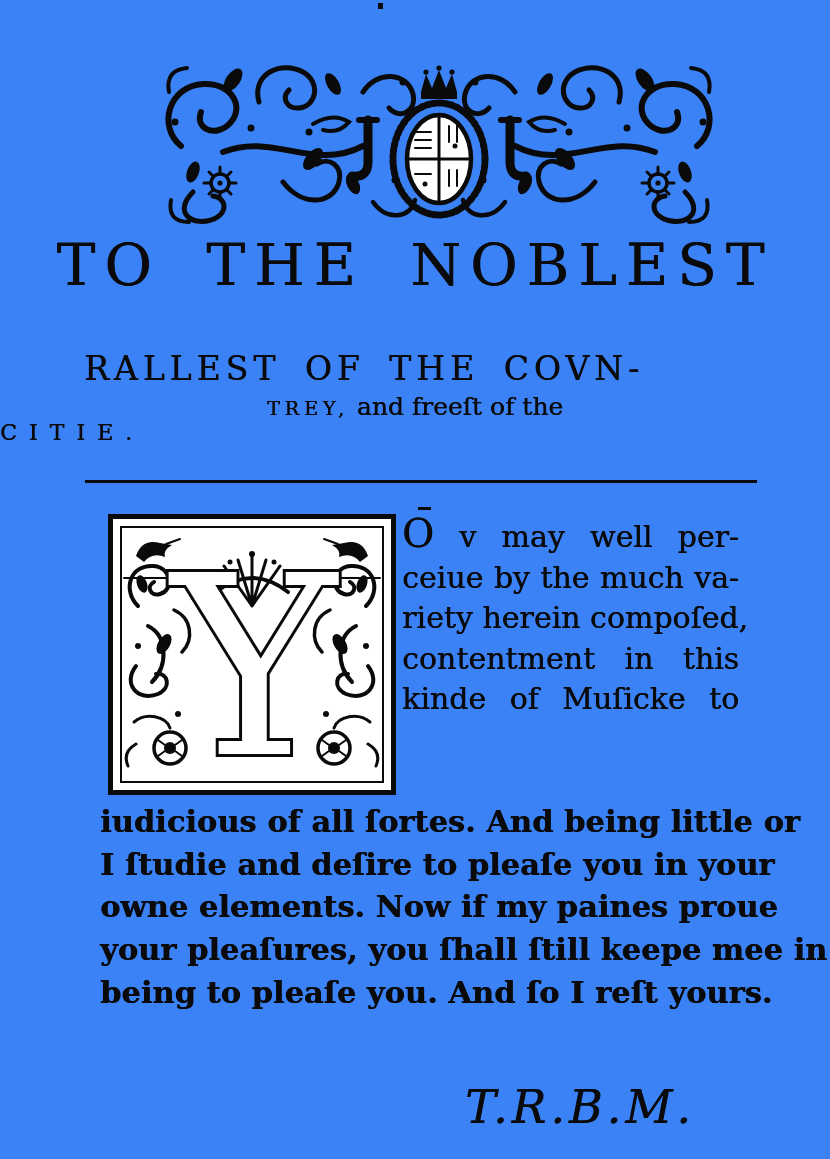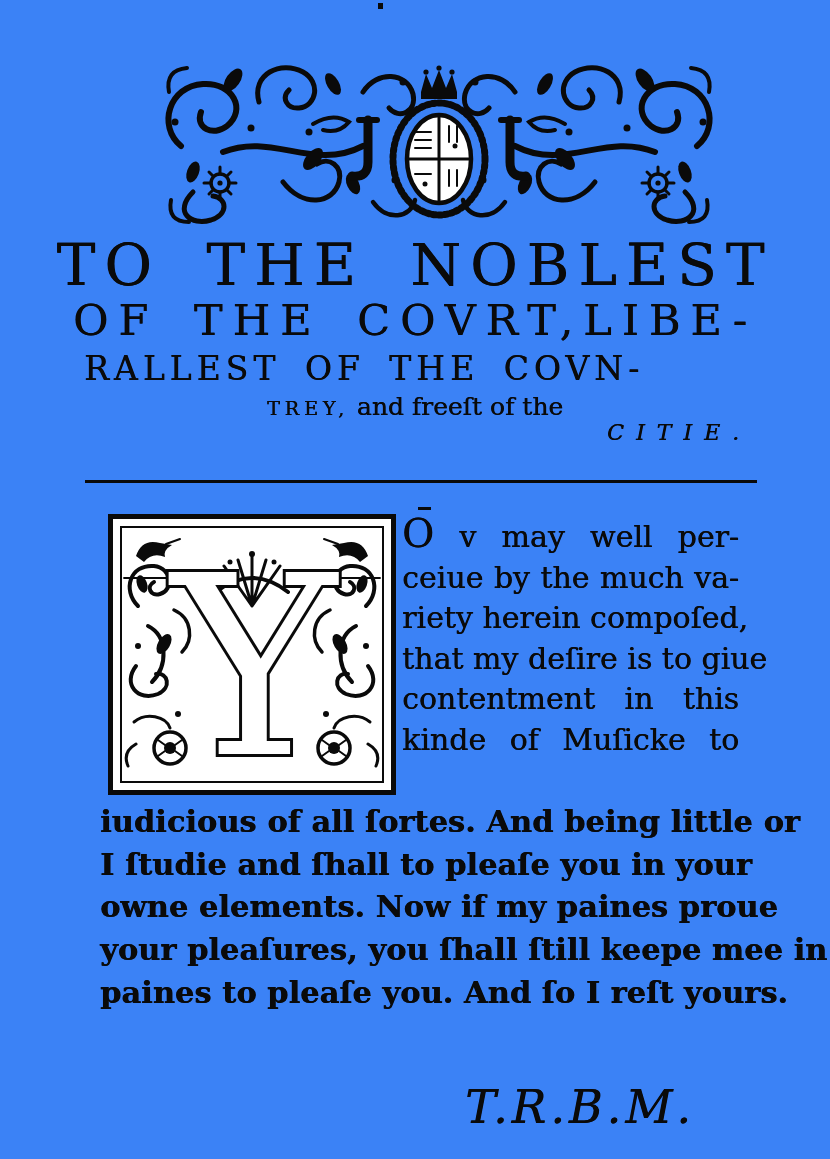--- a/index.html
+++ b/index.html
@@ -20,22 +20,22 @@
 
   
   .t1{left:0;top:236px;width:830px;text-align:center;font-size:58px;
       letter-spacing:9px;word-spacing:18px;line-height:1;}
   .t2{left:0;top:299px;width:830px;text-align:center;font-size:43px;
       letter-spacing:10px;word-spacing:12px;line-height:1;}
   .t3{left:0;top:352px;width:728px;text-align:center;font-size:33px;
       letter-spacing:5px;word-spacing:9px;line-height:1;}
   .t4{left:0;top:393px;width:830px;text-align:center;font-size:25px;line-height:1.1;}
   .t4 .sc{font-size:19px;letter-spacing:5px;}
-  .t5{left:0;top:420px;width:751px;text-align:right;font-size:22px;
-      letter-spacing:12px;line-height:1.2;font-style:italic;}
+  .t5{left:0;top:420px;width:751px;text-align:left;font-size:22px;
+      letter-spacing:12px;line-height:1.2;}
   .t5 .line5::first-letter{font-size:31px;}
 
   .rule{left:85px;top:480px;width:672px;height:3px;background:#0a0a0a;}
 
   
   .initial-block{left:108px;top:514px;width:288px;height:281px;}
 
   
   .col-lines{left:402px;top:514px;width:337px;font-size:30px;line-height:40.5px;}
   .full-lines{left:100px;top:800px;width:640px;font-size:30.5px;line-height:42.7px;font-weight:bold;}
@@ -103,21 +103,20 @@
       <ellipse class="st" stroke-width="7" stroke-dasharray="2.5 3.5" cx="276" cy="97" rx="46" ry="56"></ellipse>
       <ellipse cx="276" cy="97" rx="32" ry="44" fill="#ffffff" stroke="#0a0a0a" stroke-width="4.5"></ellipse>
       <path class="st" stroke-width="3" d="M276,53 V141 M244,97 H308"></path>
       <path class="st" stroke-width="2" d="M252,70 h16 M252,78 h16 M252,86 h16 M286,108 v16 M294,108 v16 M252,112 h16 M286,64 v16 M294,64 v16"></path>
       <circle class="fl" cx="262" cy="122" r="2.5"></circle>
       <circle class="fl" cx="292" cy="84" r="2.5"></circle>
     </g>
   </svg>
 
   <div class="abs t1 inky">TO THE NOBLEST</div>
-  <div class="abs t2 inky">OF THE COVRT,LIBE-</div>
   <div class="abs t3 inky">RALLEST OF THE COVN-</div>
   <div class="abs t4 inky"><span class="sc">TREY,</span><span> and freeſt of the</span></div>
   <div class="abs t5 inky"><span class="line5">CITIE.</span></div>
 
   <div class="abs rule"></div>
   <div class="abs stray-mark"></div>
 
   <svg class="abs initial-block" viewBox="0 0 288 281" aria-hidden="true">
     <defs>
       <g id="halfY">
@@ -161,28 +160,27 @@
     </g>
 
     <text x="146" y="240" text-anchor="middle" style="font-family:'DejaVu Serif','Liberation Serif',serif;font-size:250px;
                  fill:#ffffff;stroke:#0a0a0a;stroke-width:6;paint-order:stroke;">Y</text>
   </svg>
 
   <div class="abs col-lines inky">
     <div class="jline">O v may well per-</div>
     <div class="jline">ceiue by the much va-</div>
     <div class="jline">riety herein compoſed,</div>
-    <div class="jline">that my deſire is to giue</div>
     <div class="jline">contentment in this</div>
     <div class="jline">kinde of Muſicke to</div>
   </div>
 
   <div class="abs full-lines inky">
     <div class="jline">iudicious of all ſortes. And being little or</div>
-    <div class="jline">I ſtudie and ſhall to pleaſe you in your</div>
+    <div class="jline">I ſtudie and deſire to pleaſe you in your</div>
     <div class="jline">owne elements. Now if my paines proue</div>
     <div class="jline">your pleaſures, you ſhall ſtill keepe mee in</div>
-    <div class="jline">paines to pleaſe you. And ſo I reſt yours.</div>
+    <div class="jline">being to pleaſe you. And ſo I reſt yours.</div>
   </div>
 
   <div class="abs signature inky">T.R.B.M.</div>
 
 </div>
 
 </body></html>

